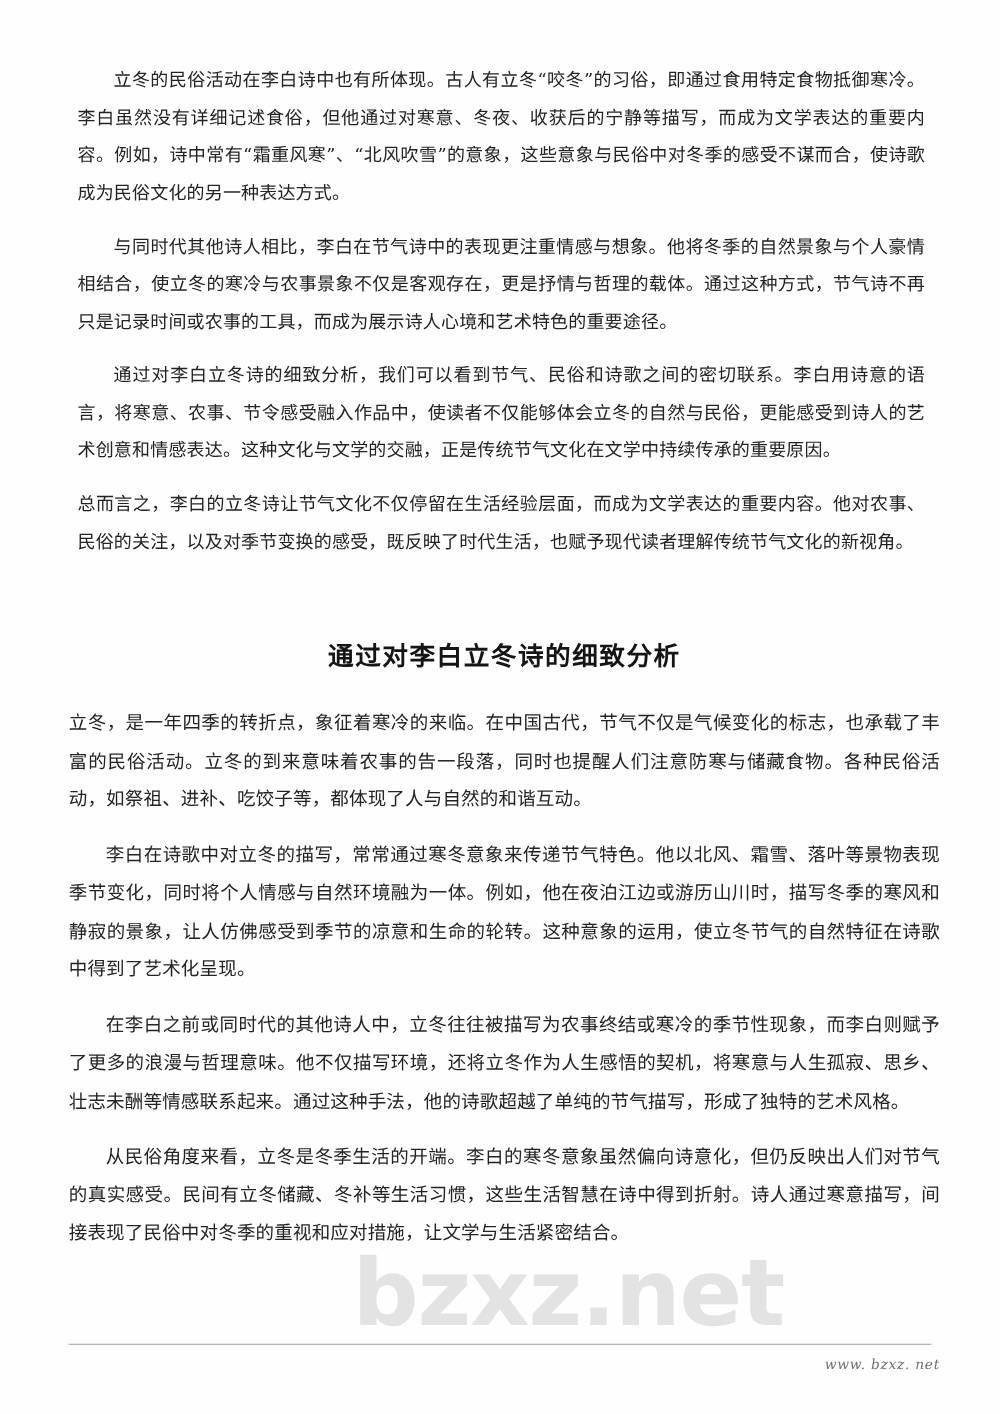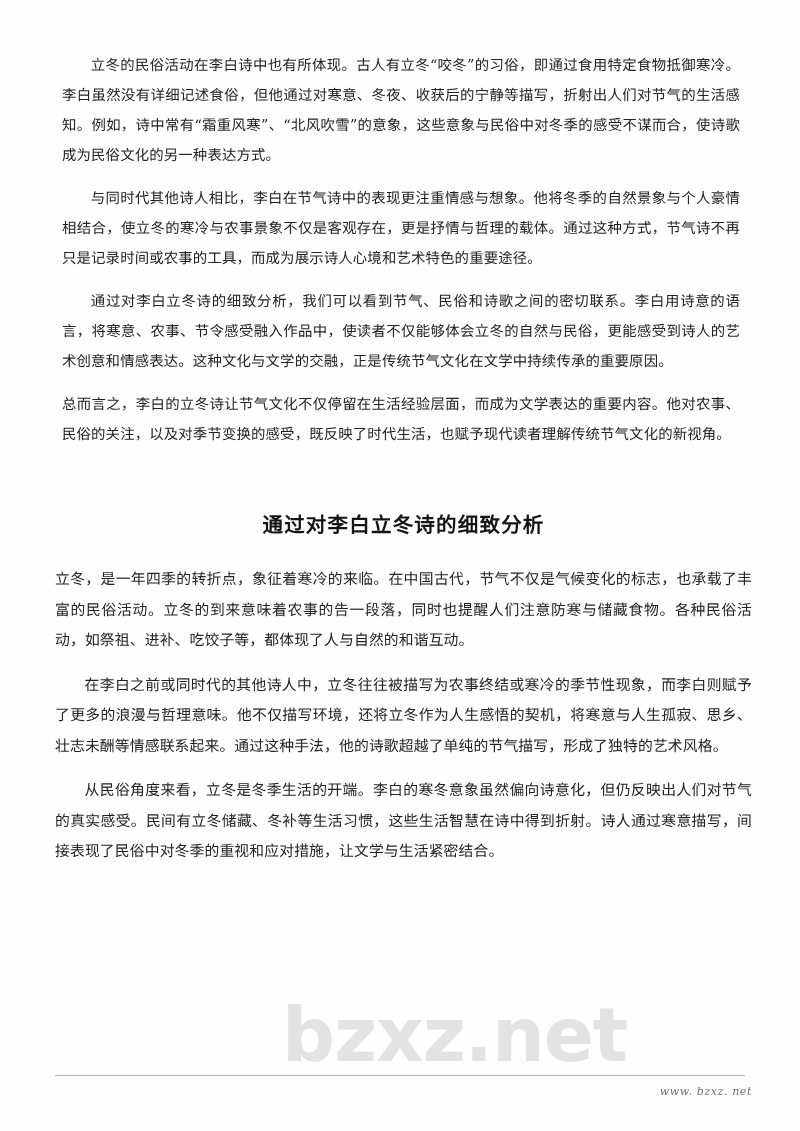--- a/index.html
+++ b/index.html
@@ -120,29 +120,30 @@
   }
 </style>
 </head>
 <body>
 
 <div class="page">
 
   <div class="watermark">bzxz.net</div>
 
   <div class="section section-top">
-    <p class="para">立冬的民俗活动在李白诗中也有所体现。古人有立冬“咬冬”的习俗，即通过食用特定食物抵御寒冷。李白虽然没有详细记述食俗，但他通过对寒意、冬夜、收获后的宁静等描写，折射出人们对节气的生活感知。例如，诗中常有“霜重风寒”、“北风吹雪”的意象，这些意象与民俗中对冬季的感受不谋而合，使诗歌成为民俗文化的另一种表达方式。</p>
+    <p class="para">立冬的民俗活动在李白诗中也有所体现。古人有立冬“咬冬”的习俗，即通过食用特定食物抵御寒冷。李白虽然没有详细记述食俗，但他通过对寒意、冬夜、收获后的宁静等描写，而成为文学表达的重要内容。例如，诗中常有“霜重风寒”、“北风吹雪”的意象，这些意象与民俗中对冬季的感受不谋而合，使诗歌成为民俗文化的另一种表达方式。</p>
     <p class="para">与同时代其他诗人相比，李白在节气诗中的表现更注重情感与想象。他将冬季的自然景象与个人豪情相结合，使立冬的寒冷与农事景象不仅是客观存在，更是抒情与哲理的载体。通过这种方式，节气诗不再只是记录时间或农事的工具，而成为展示诗人心境和艺术特色的重要途径。</p>
     <p class="para">通过对李白立冬诗的细致分析，我们可以看到节气、民俗和诗歌之间的密切联系。李白用诗意的语言，将寒意、农事、节令感受融入作品中，使读者不仅能够体会立冬的自然与民俗，更能感受到诗人的艺术创意和情感表达。这种文化与文学的交融，正是传统节气文化在文学中持续传承的重要原因。</p>
     <p class="para no-indent">总而言之，李白的立冬诗让节气文化不仅停留在生活经验层面，而成为文学表达的重要内容。他对农事、民俗的关注，以及对季节变换的感受，既反映了时代生活，也赋予现代读者理解传统节气文化的新视角。</p>
   </div>
 
   <div class="section section-bottom">
     <h2 class="heading">通过对李白立冬诗的细致分析</h2>
     <p class="para no-indent">立冬，是一年四季的转折点，象征着寒冷的来临。在中国古代，节气不仅是气候变化的标志，也承载了丰富的民俗活动。立冬的到来意味着农事的告一段落，同时也提醒人们注意防寒与储藏食物。各种民俗活动，如祭祖、进补、吃饺子等，都体现了人与自然的和谐互动。</p>
+    <p class="para">李白在诗歌中对立冬的描写，常常通过寒冬意象来传递节气特色。他以北风、霜雪、落叶等景物表现季节变化，同时将个人情感与自然环境融为一体。例如，他在夜泊江边或游历山川时，描写冬季的寒风和静寂的景象，让人仿佛感受到季节的凉意和生命的轮转。这种意象的运用，使立冬节气的自然特征在诗歌中得到了艺术化呈现。</p>
     <p class="para">在李白之前或同时代的其他诗人中，立冬往往被描写为农事终结或寒冷的季节性现象，而李白则赋予了更多的浪漫与哲理意味。他不仅描写环境，还将立冬作为人生感悟的契机，将寒意与人生孤寂、思乡、壮志未酬等情感联系起来。通过这种手法，他的诗歌超越了单纯的节气描写，形成了独特的艺术风格。</p>
     <p class="para">从民俗角度来看，立冬是冬季生活的开端。李白的寒冬意象虽然偏向诗意化，但仍反映出人们对节气的真实感受。民间有立冬储藏、冬补等生活习惯，这些生活智慧在诗中得到折射。诗人通过寒意描写，间接表现了民俗中对冬季的重视和应对措施，让文学与生活紧密结合。</p>
   </div>
 
   <div class="footer-rule"></div>
   <div class="footer-url">www. bzxz. net</div>
 
 </div>
 
 </body></html>

